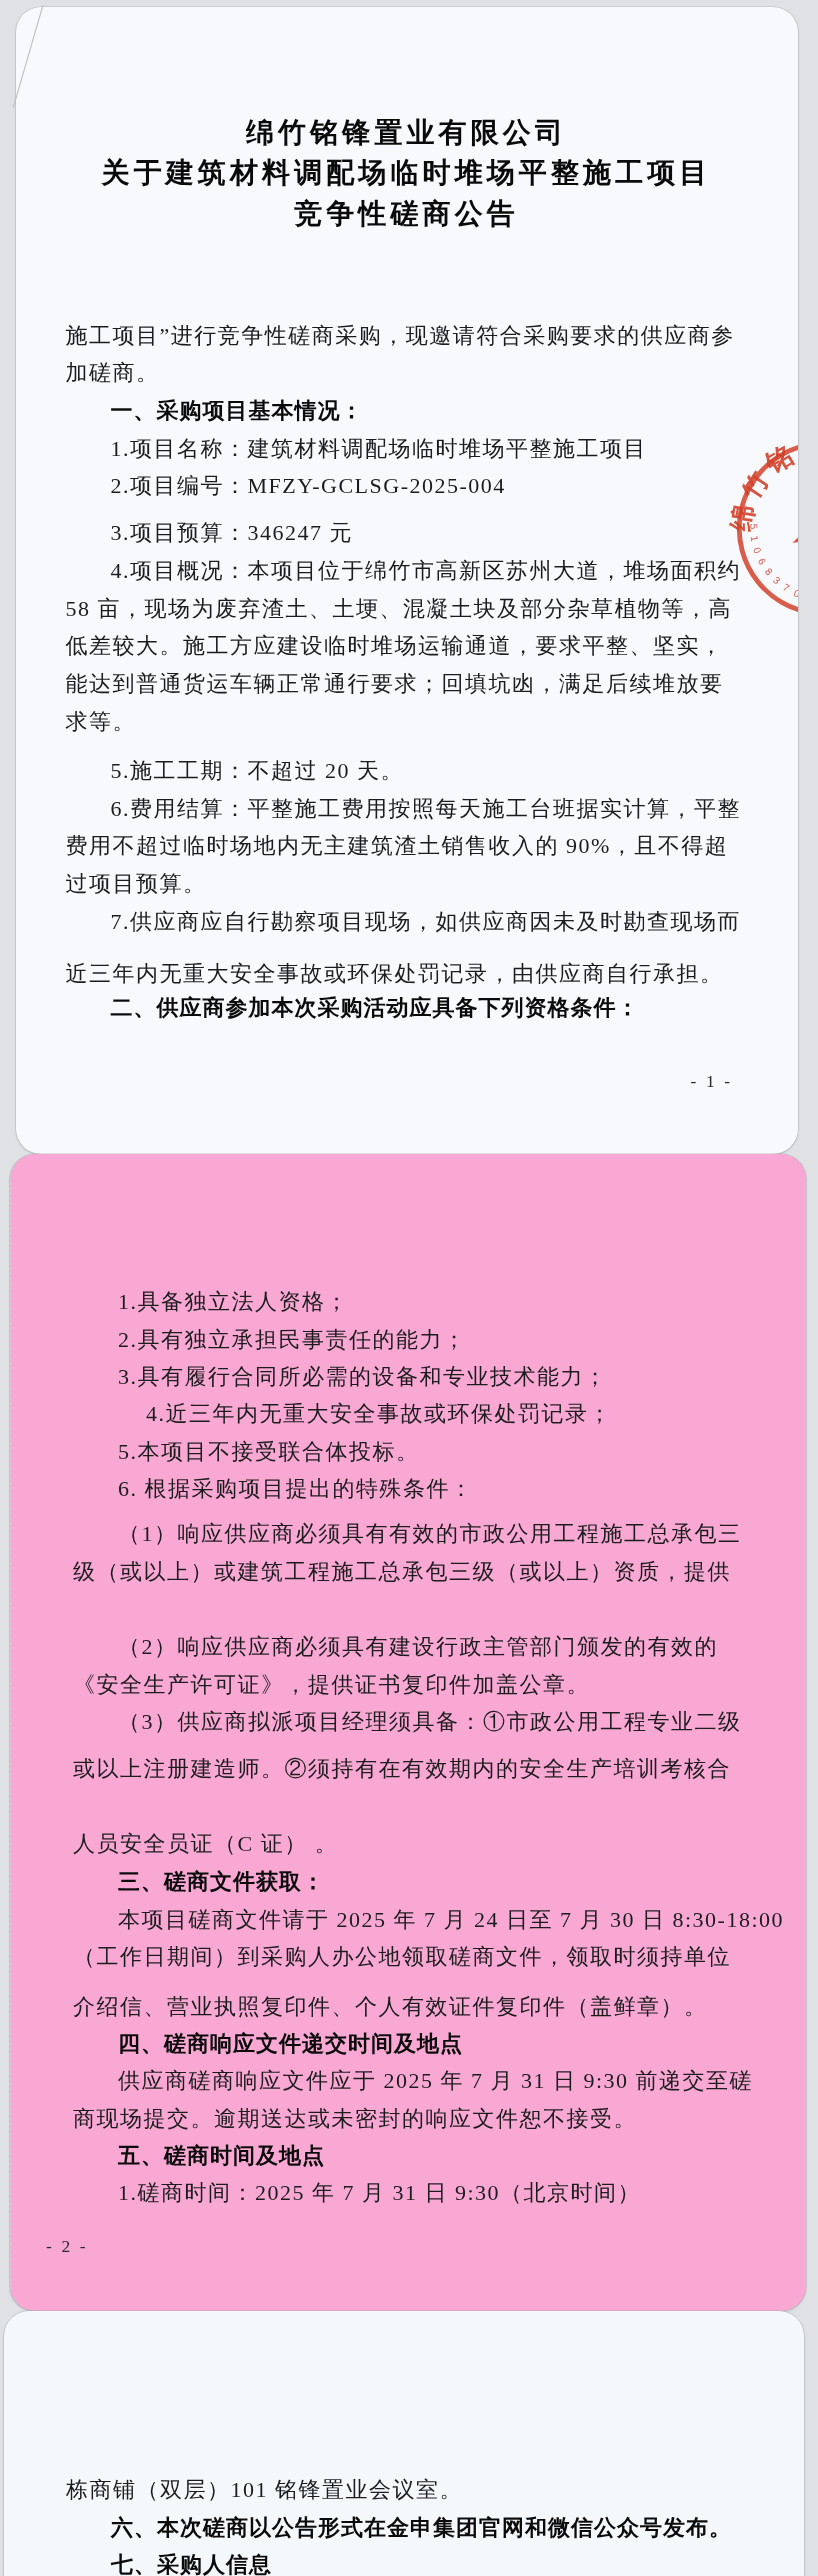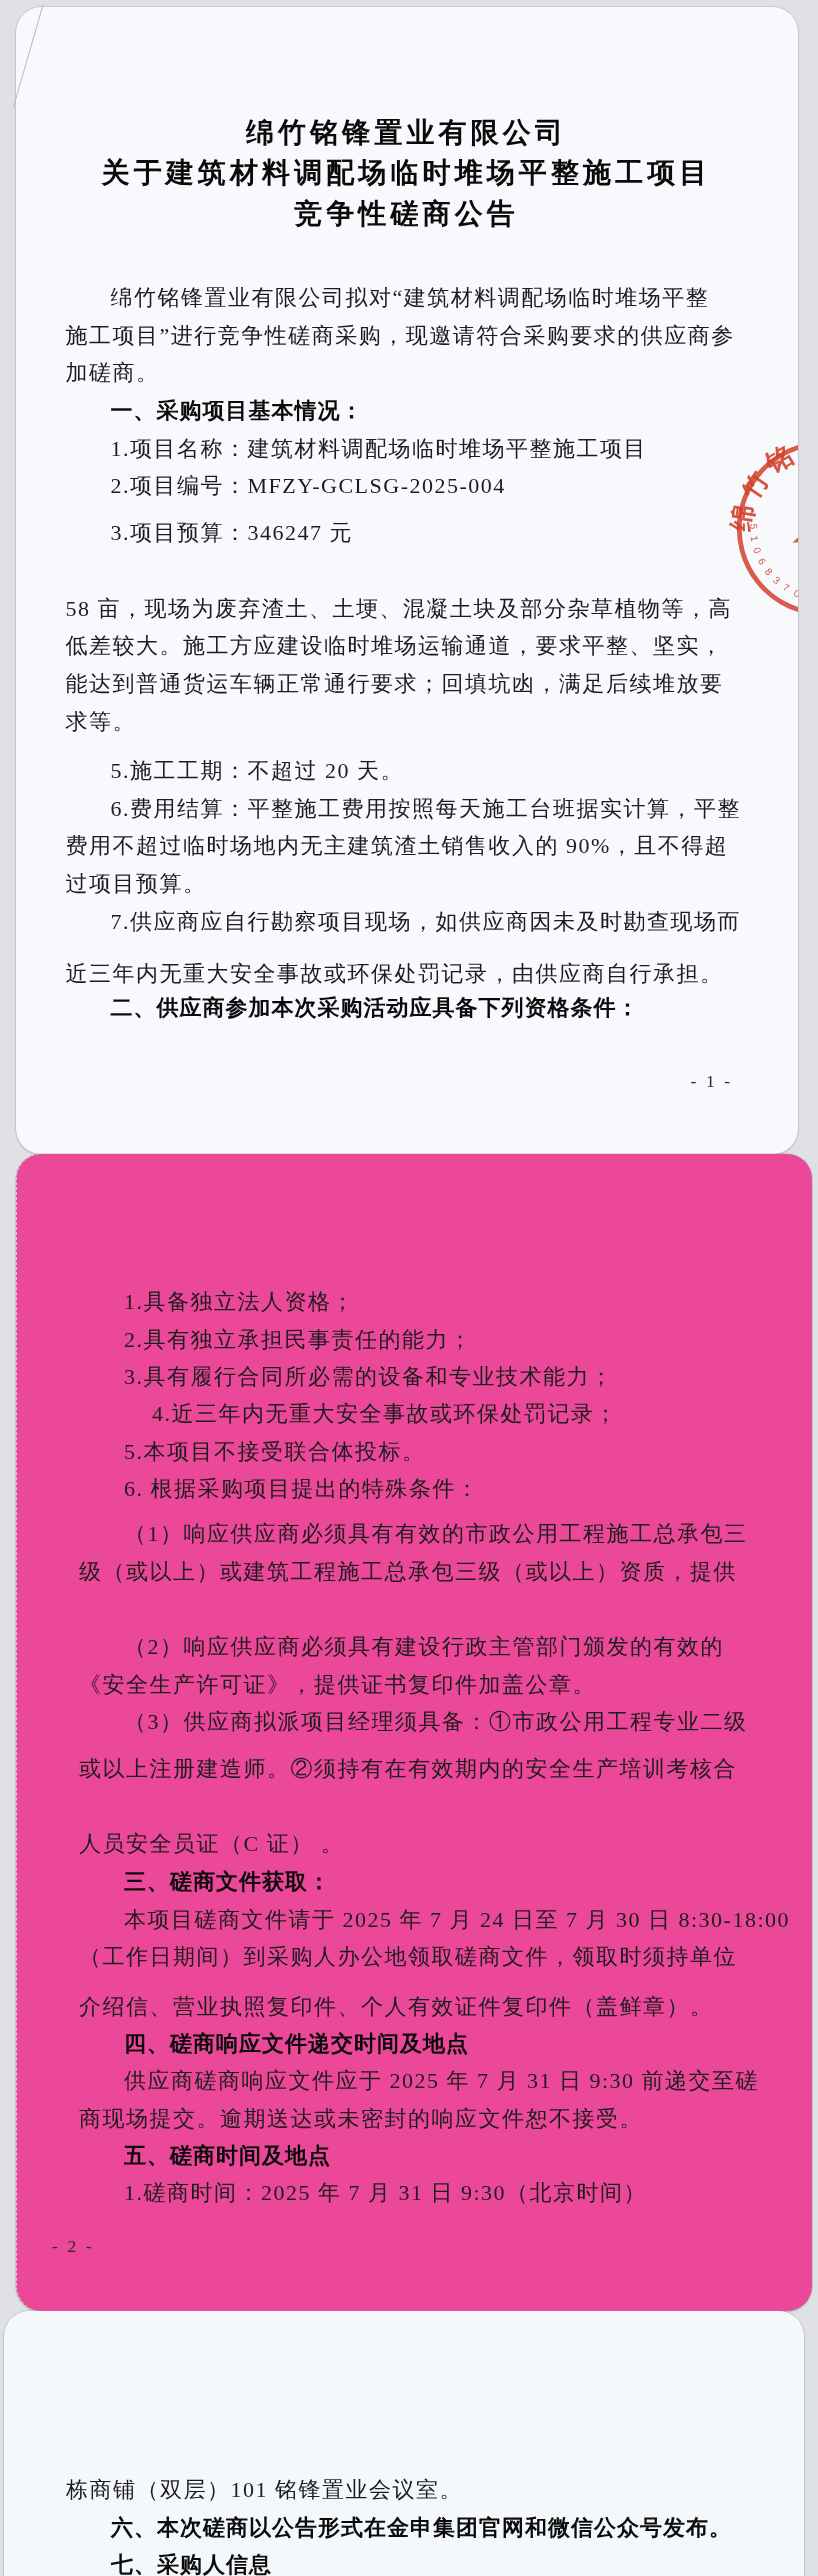--- a/index.html
+++ b/index.html
@@ -63,27 +63,27 @@
 <body>
 
 <div id="canvas" style="width: 818px; height: 3468px; background: rgb(223, 225, 228);">
   <svg class="crease" style="left:11.3px;top:5.2px" width="62" height="113" viewBox="0 0 120 220">
     <line x1="62" y1="0" x2="4" y2="200" stroke="#b9bcc0" stroke-width="2"></line>
   </svg>
 <div class="page" style="top: 7.2px; left: 15.5px; width: 782px; height: 1147px; background: rgb(247, 249, 252);">
       <div class="line title" style="top: 107px;">绵竹铭锋置业有限公司</div>
       <div class="line title" style="top: 147px;">关于建筑材料调配场临时堆场平整施工项目</div>
       <div class="line title" style="top: 188px;">竞争性磋商公告</div>
-      <div class="line body" style="top: 276px; left: 95px;">绵竹铭锋置业有限公司拟对“建筑材料调配场临时堆场平整</div>
       <div class="line body" style="top: 314px; left: 50px;">施工项目”进行竞争性磋商采购，现邀请符合采购要求的供应商参</div>
       <div class="line body" style="top: 351px; left: 50px;">加磋商。</div>
       <div class="line heading" style="top: 389px; left: 95px;">一、采购项目基本情况：</div>
       <div class="line body" style="top: 427px; left: 95px;">1.项目名称：建筑材料调配场临时堆场平整施工项目</div>
       <div class="line body" style="top: 464px; left: 95px;">2.项目编号：MFZY-GCLSG-2025-004</div>
       <div class="line body" style="top: 511px; left: 95px;">3.项目预算：346247 元</div>
+      <div class="line body" style="top: 549px; left: 95px;">4.项目概况：本项目位于绵竹市高新区苏州大道，堆场面积约</div>
       <div class="line body" style="top: 587px; left: 50px;">58 亩，现场为废弃渣土、土埂、混凝土块及部分杂草植物等，高</div>
       <div class="line body" style="top: 624px; left: 50px;">低差较大。施工方应建设临时堆场运输通道，要求平整、坚实，</div>
       <div class="line body" style="top: 662px; left: 50px;">能达到普通货运车辆正常通行要求；回填坑凼，满足后续堆放要</div>
       <div class="line body" style="top: 700px; left: 50px;">求等。</div>
       <div class="line body" style="top: 749px; left: 95px;">5.施工工期：不超过 20 天。</div>
       <div class="line body" style="top: 787px; left: 95px;">6.费用结算：平整施工费用按照每天施工台班据实计算，平整</div>
       <div class="line body" style="top: 824px; left: 50px;">费用不超过临时场地内无主建筑渣土销售收入的 90%，且不得超</div>
       <div class="line body" style="top: 862px; left: 50px;">过项目预算。</div>
       <div class="line body" style="top: 900px; left: 95px;">7.供应商应自行勘察项目现场，如供应商因未及时勘查现场而</div>
       <div class="line body" style="top: 952px; left: 50px;">近三年内无重大安全事故或环保处罚记录，由供应商自行承担。</div>
@@ -97,21 +97,21 @@
      <circle r="165.325" fill="none" stroke="#d9432c" stroke-width="9.35" opacity="0.85"></circle>
      <polygon points="0,-1 0.235,-0.324 0.951,-0.309 0.380,0.124 0.588,0.809 0,0.4 -0.588,0.809 -0.380,0.124 -0.951,-0.309 -0.235,-0.324" transform="scale(68)" fill="#d9432c" opacity="0.88"></polygon>
      <text fill="#d9432c" opacity="0.9" font-size="51" font-weight="bold" letter-spacing="10.2" font-family="Liberation Sans, DejaVu Sans, sans-serif">
        <textPath href="#arcT0" startOffset="50%" text-anchor="middle">绵竹铭锋置业有限公司</textPath>
      </text>
      <text fill="#d9432c" opacity="0.85" font-size="19.55" letter-spacing="13.6" font-family="Liberation Sans, DejaVu Sans, sans-serif">
        <textPath href="#arcB0" startOffset="50%" text-anchor="middle">5106837039251</textPath>
      </text>
    </svg>
     </div>
-    <div class="page torn-left" style="top: 1154px; left: 16px; width: 795px; height: 1157px; background: #ec4899;">
+    <div class="page torn-left" style="top: 1154px; left: 10px; width: 795px; height: 1157px; background: #f9a8d4;">
       <div class="line body" style="top: 133px; left: 107px;">1.具备独立法人资格；</div>
       <div class="line body" style="top: 171px; left: 107px;">2.具有独立承担民事责任的能力；</div>
       <div class="line body" style="top: 208px; left: 107px;">3.具有履行合同所必需的设备和专业技术能力；</div>
       <div class="line body" style="top: 245px; left: 107px; margin-left: 28px;">4.近三年内无重大安全事故或环保处罚记录；</div>
       <div class="line body" style="top: 283px; left: 107px;">5.本项目不接受联合体投标。</div>
       <div class="line body" style="top: 320px; left: 107px;">6. 根据采购项目提出的特殊条件：</div>
       <div class="line body" style="top: 365px; left: 107px;">（1）响应供应商必须具有有效的市政公用工程施工总承包三</div>
       <div class="line body" style="top: 403px; left: 62px;">级（或以上）或建筑工程施工总承包三级（或以上）资质，提供</div>
       <div class="line body" style="top: 478px; left: 107px;">（2）响应供应商必须具有建设行政主管部门颁发的有效的</div>
       <div class="line body" style="top: 516px; left: 62px;">《安全生产许可证》，提供证书复印件加盖公章。</div>

